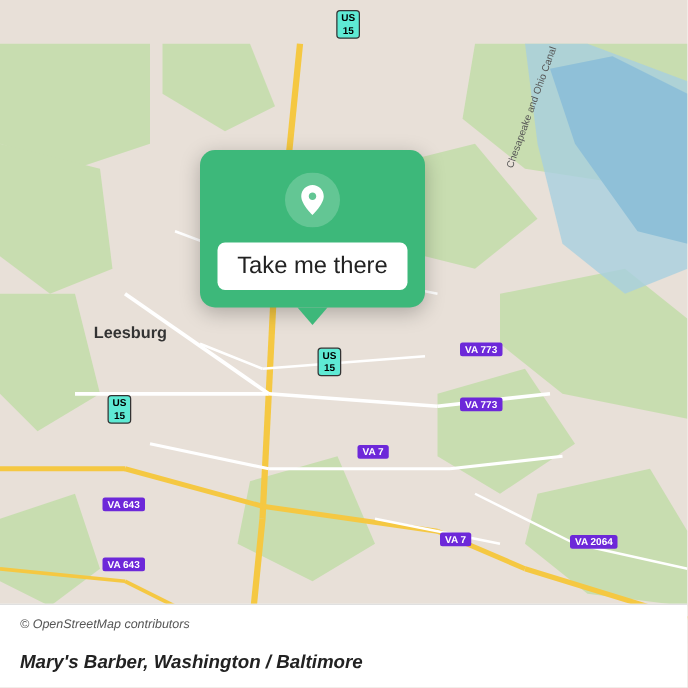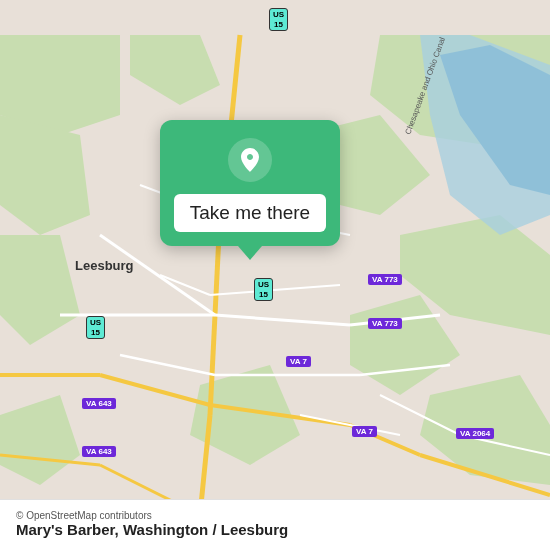--- a/index.html
+++ b/index.html
@@ -31,21 +31,22 @@
     .bottom-bar {
       position: absolute;
       bottom: 0;
       left: 0;
       right: 0;
       background: #ffffff;
       padding: 10px 16px 12px;
       border-top: 1px solid #e0e0e0;
       display: flex;
       flex-direction: column;
-      gap: 0;
+      gap: 16px;
+      font-style: italic;
     }
 
     .attribution {
       font-size: 10px;
       color: #555;
     }
 
     .location-info {
       font-size: 15px;
       font-weight: 600;
@@ -233,17 +234,17 @@
 
     <svg class="location-icon" viewBox="0 0 44 44" fill="none" xmlns="http://www.w3.org/2000/svg">
       <circle cx="22" cy="22" r="22" fill="white" opacity="0.2"></circle>
       <path d="M22 10C17.03 10 13 14.03 13 19C13 25.5 22 34 22 34C22 34 31 25.5 31 19C31 14.03 26.97 10 22 10ZM22 22C20.34 22 19 20.66 19 19C19 17.34 20.34 16 22 16C23.66 16 25 17.34 25 19C25 20.66 23.66 22 22 22Z" fill="white"></path>
     </svg>
     <button class="take-me-btn">Take me there</button>
   </div>
 
   <div class="bottom-bar">
     <span class="attribution">© OpenStreetMap contributors</span>
-    <span class="location-info">Mary's Barber, Washington / Leesburg</span>
+    <span class="location-info">Mary's Barber, Washington / Baltimore</span>
   </div>
 
 
 </div>
 
 </body></html>

